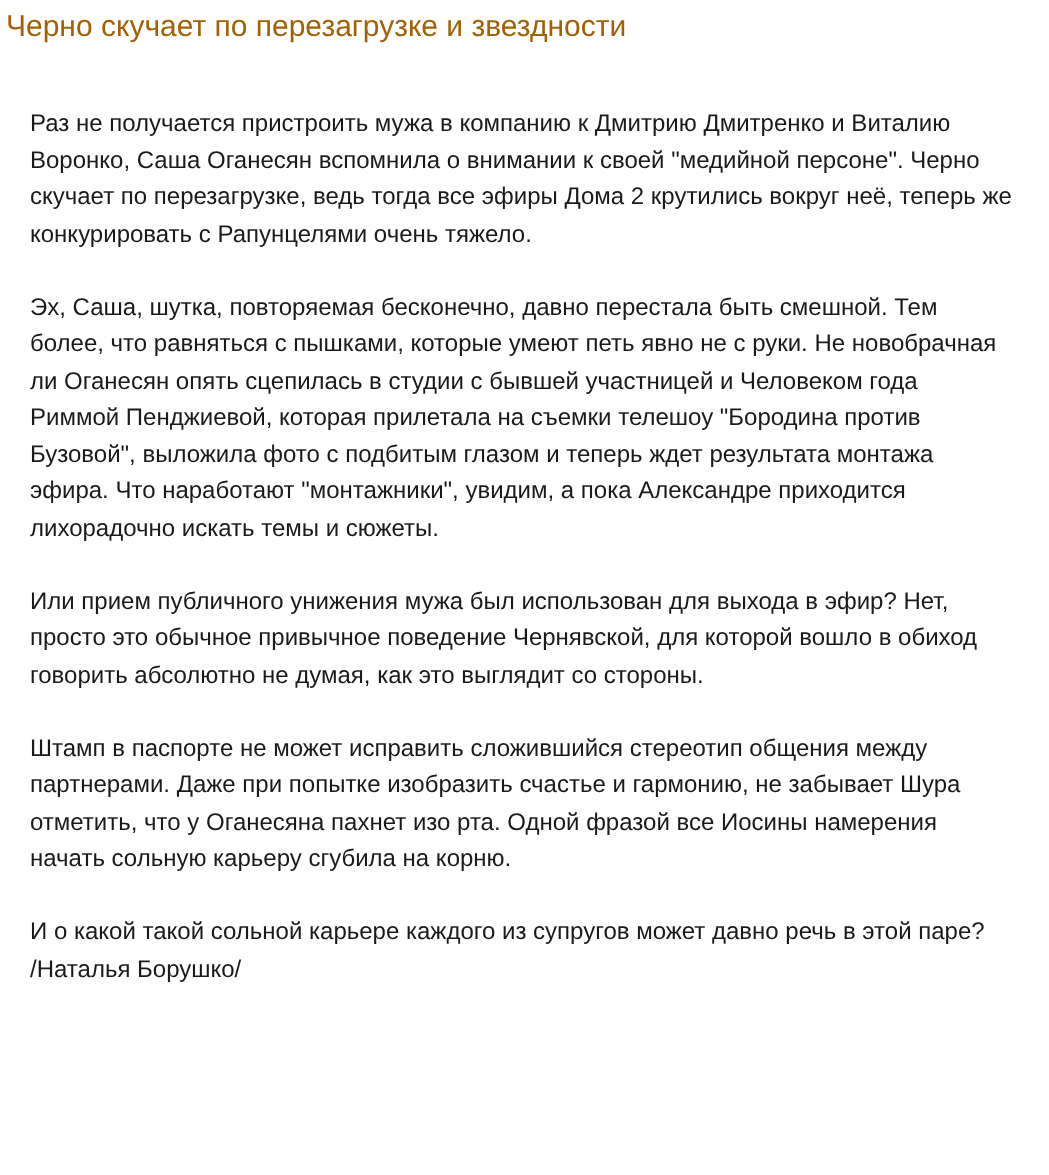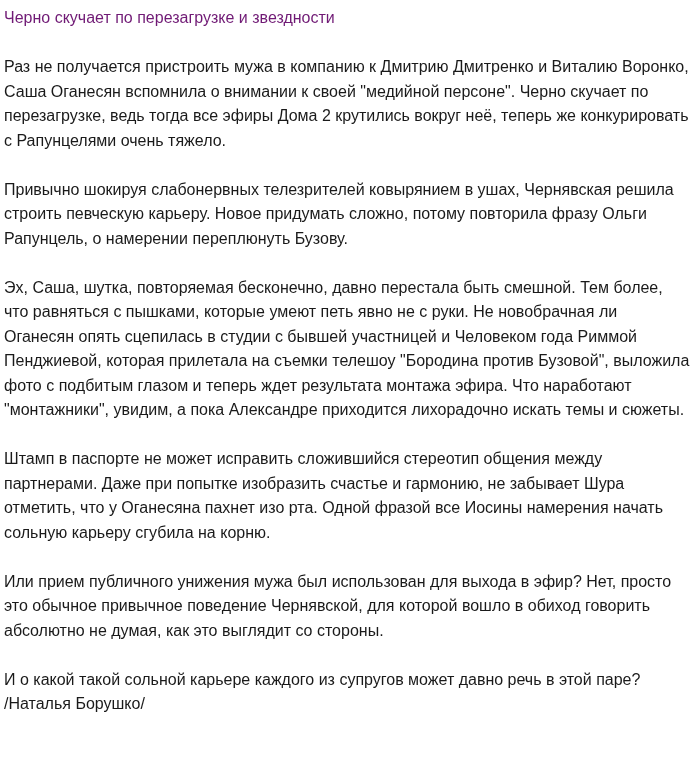--- a/index.html
+++ b/index.html
@@ -15,36 +15,36 @@
     font-family: "Liberation Sans", "DejaVu Sans", sans-serif;
     color: #1a1a1a;
     -webkit-font-smoothing: antialiased;
   }
   .article {
     box-sizing: border-box;
     width: 699px;
     padding: 6px 8px 0 4px;
   }
   .headline {
-    font-size: 16px;
+    font-size: 20px;
     line-height: 24.5px;
     font-weight: 400;
-    color: #701a75;
+    color: #a16207;
     margin: 0;
     white-space: normal;
   }
   .spacer {
     height: 24.5px;
   }
   .para {
     font-size: 16px;
     line-height: 24.5px;
     font-weight: 400;
     color: #1a1a1a;
-    margin: 0;
+    margin: 16px;
     text-align: left;
     white-space: pre-wrap;
     word-wrap: break-word;
   }
   .para + .para {
     margin-top: 24.5px;
   }
   .signature-block {
     white-space: pre-line;
   }
@@ -53,24 +53,23 @@
 <body style="background: rgb(255, 255, 255); color: rgb(26, 26, 26);">
 
 <div class="article">
 
   <h1 class="headline">Черно скучает по перезагрузке и звездности</h1>
 
   <div class="spacer"></div>
 
   <p class="para">Раз не получается пристроить мужа в компанию к Дмитрию Дмитренко и Виталию Воронко, Саша Оганесян вспомнила о внимании к своей "медийной персоне". Черно скучает по перезагрузке, ведь тогда все эфиры Дома 2 крутились вокруг неё, теперь же конкурировать с Рапунцелями очень тяжело.</p>
 
-  <p class="para">Привычно шокируя слабонервных телезрителей ковырянием в ушах, Чернявская решила строить певческую карьеру. Новое придумать сложно, потому повторила фразу Ольги Рапунцель, о намерении переплюнуть Бузову.</p>
 
   <p class="para">Эх, Саша, шутка, повторяемая бесконечно, давно перестала быть смешной. Тем более, что равняться с пышками, которые умеют петь явно не с руки. Не новобрачная ли Оганесян опять сцепилась в студии с бывшей участницей и Человеком года Риммой Пенджиевой, которая прилетала на съемки телешоу "Бородина против Бузовой", выложила фото с подбитым глазом и теперь ждет результата монтажа эфира. Что наработают "монтажники", увидим, а пока Александре приходится лихорадочно искать темы и сюжеты.</p>
 
+  <p class="para">Или прием публичного унижения мужа был использован для выхода в эфир? Нет, просто это обычное привычное поведение Чернявской, для которой вошло в обиход говорить абсолютно не думая, как это выглядит со стороны.</p>
+
   <p class="para">Штамп в паспорте не может исправить сложившийся стереотип общения между партнерами. Даже при попытке изобразить счастье и гармонию, не забывает Шура отметить, что у Оганесяна пахнет изо рта. Одной фразой все Иосины намерения начать сольную карьеру сгубила на корню.</p>
-
-  <p class="para">Или прием публичного унижения мужа был использован для выхода в эфир? Нет, просто это обычное привычное поведение Чернявской, для которой вошло в обиход говорить абсолютно не думая, как это выглядит со стороны.</p>
 
   <p class="para signature-block">И о какой такой сольной карьере каждого из супругов может давно речь в этой паре?
 /Наталья Борушко/</p>
 
 </div>
 
 </body></html>

